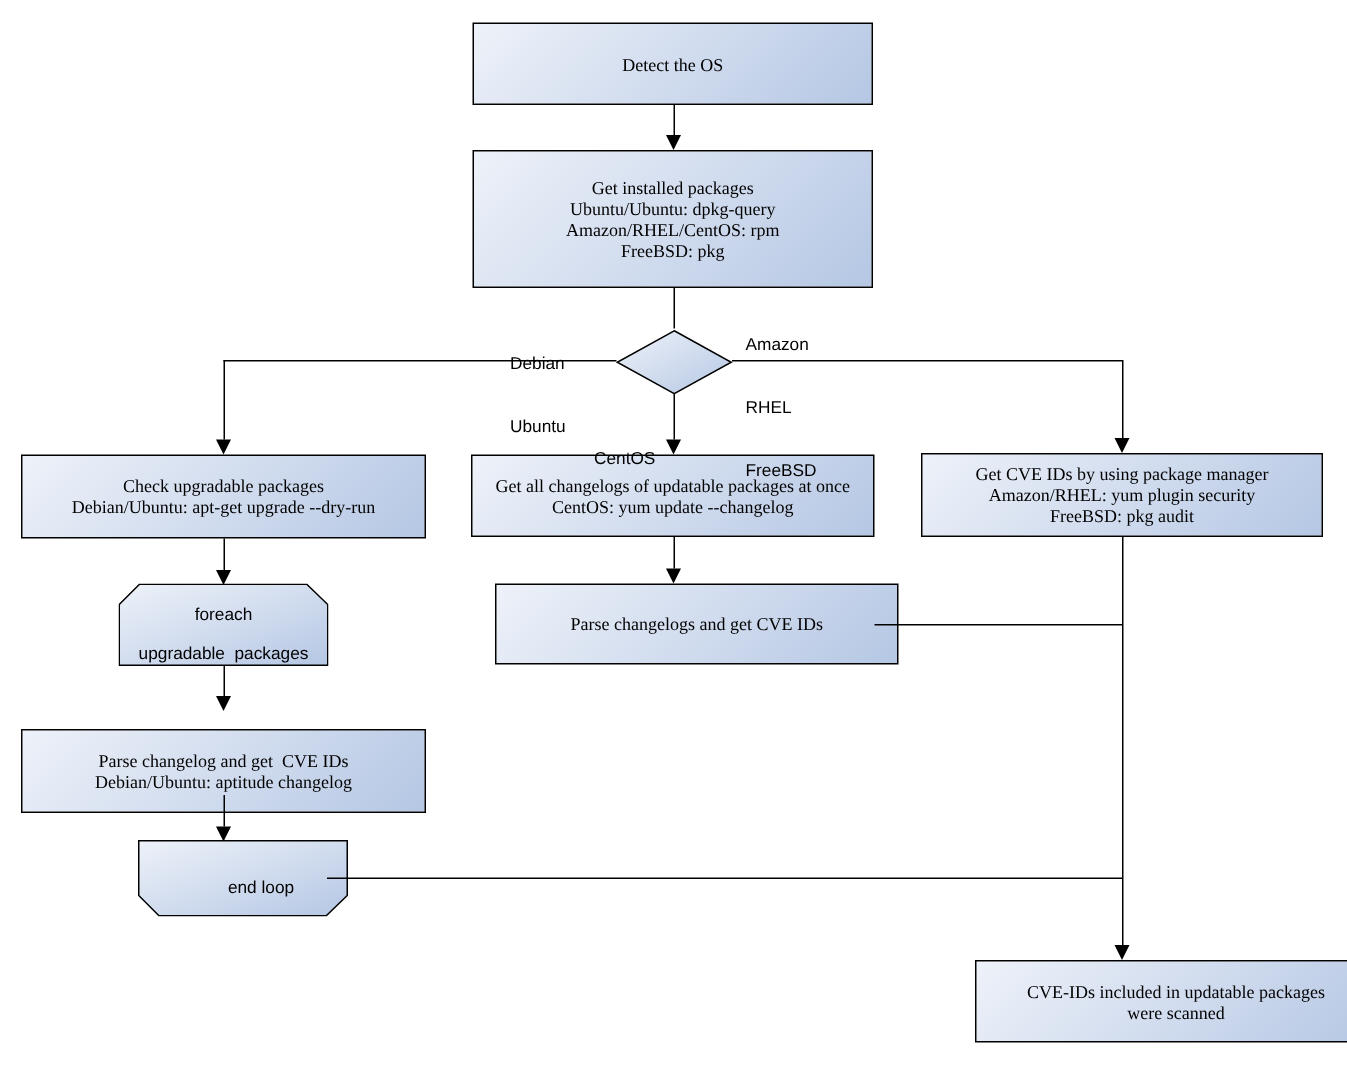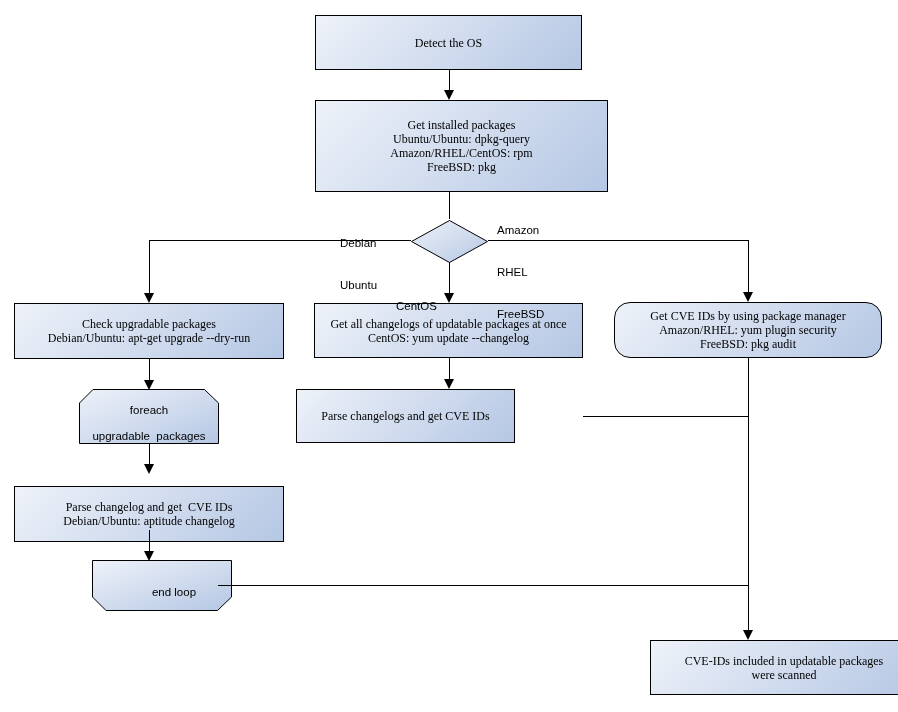--- a/index.html
+++ b/index.html
@@ -88,21 +88,21 @@
         <stop offset="0%" stop-color="#eef2f9"></stop>
         <stop offset="100%" stop-color="#b5c7e4"></stop>
       </linearGradient>
     </defs>
   </svg>
 
   <div class="node" style="left:315px; top:15px; width:267px; height:55px;">
     <div class="tline">Detect the OS</div>
   </div>
 
-  <div class="node" style="left:315px; top:100px; width:293px; height:92px;">
+  <div class="node" style="left:315px; top:100px; width:267px; height:92px;">
     <div class="tline">Get installed packages</div>
     <div class="tline">Ubuntu/Ubuntu: dpkg-query</div>
     <div class="tline">Amazon/RHEL/CentOS: rpm</div>
     <div class="tline">FreeBSD: pkg</div>
   </div>
 
   <div class="node" style="left:14px; top:303px; width:270px; height:56px;">
     <div class="tline">Check upgradable packages</div>
     <div class="tline">Debian/Ubuntu: apt-get upgrade --dry-run</div>
   </div>
@@ -110,25 +110,25 @@
   <div class="node" style="left:14px; top:486px; width:270px; height:56px;">
     <div class="tline">Parse changelog and get  CVE IDs</div>
     <div class="tline">Debian/Ubuntu: aptitude changelog</div>
   </div>
 
   <div class="node" style="left:314px; top:303px; width:269px; height:55px;">
     <div class="tline">Get all changelogs of updatable packages at once</div>
     <div class="tline">CentOS: yum update --changelog</div>
   </div>
 
-  <div class="node" style="left:296px; top:389px; width:219px; height:54px;">
+  <div class="node" style="left:330px; top:389px; width:269px; height:54px;">
     <div class="tline">Parse changelogs and get CVE IDs</div>
   </div>
 
-  <div class="node" style="left:614px; top:302px; width:268px; height:56px;border-radius:16px;">
+  <div class="node" style="left:614px; top:302px; width:268px; height:56px;">
     <div class="tline">Get CVE IDs by using package manager</div>
     <div class="tline">Amazon/RHEL: yum plugin security</div>
     <div class="tline">FreeBSD: pkg audit</div>
   </div>
 
   <div class="node" style="left:614px; top:640px; width:268px; height:55px;margin-left:36px;">
     <div class="tline">CVE-IDs included in updatable packages</div>
     <div class="tline">were scanned</div>
   </div>
 

